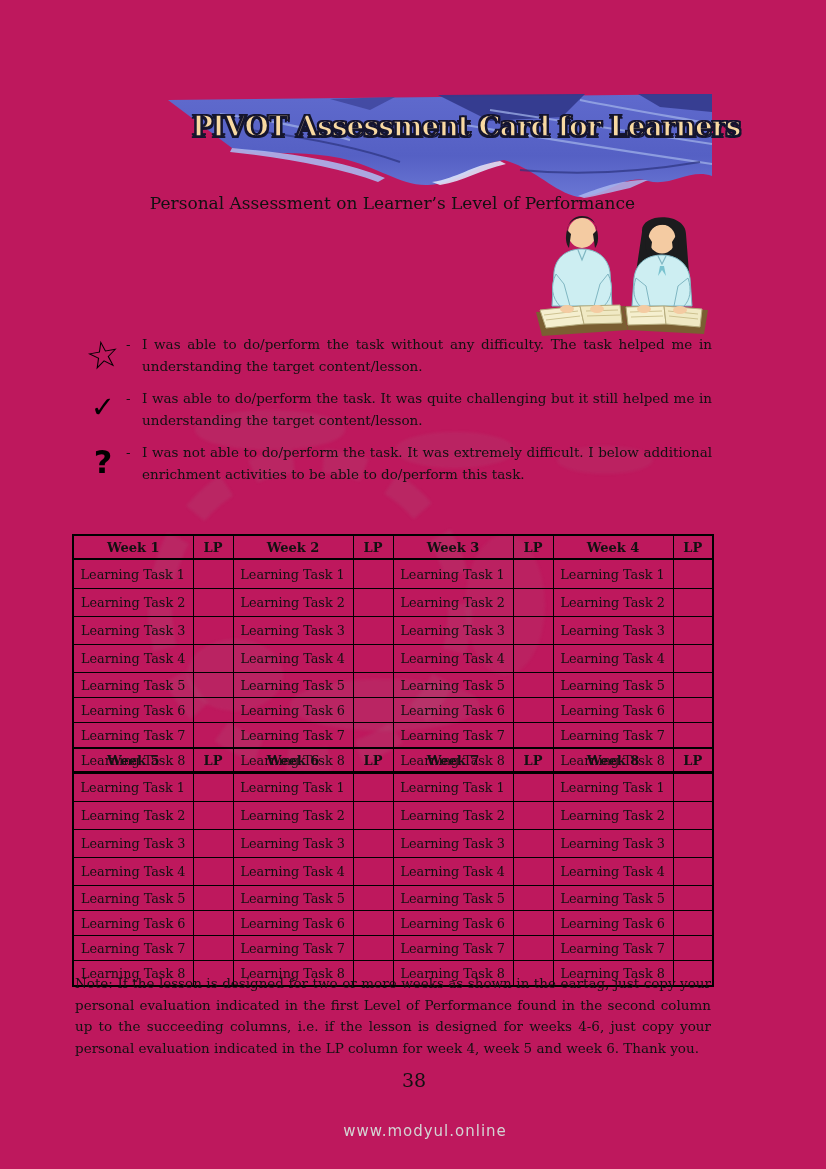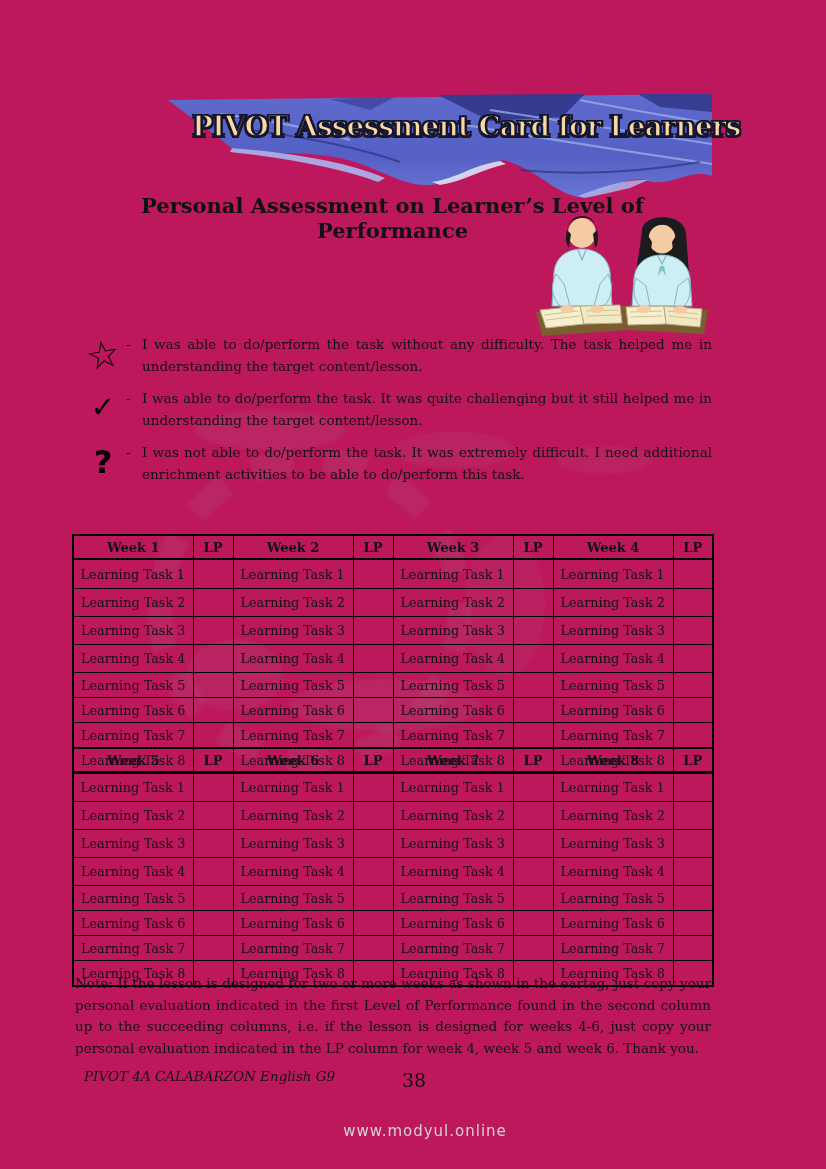--- a/index.html
+++ b/index.html
@@ -22,21 +22,21 @@
     -webkit-text-stroke:1.6px #15152e;
     text-shadow:1.5px 1.5px 0 #15152e, -1.5px 1.5px 0 #15152e,
                 1.5px -1.5px 0 #15152e, -1.5px -1.5px 0 #15152e;
     white-space:nowrap;
   }
   
   .stamp{position:absolute;left:85px;top:375px;width:630px;height:420px;pointer-events:none;filter:blur(1.5px);}
   
   .section-heading{
     position:absolute;left:75px;top:193px;width:635px;
-    text-align:center;font-weight:bold;font-size:21px;
+    text-align:center;font-weight:normal;font-size:17px;
   }
   .intro{
     position:absolute;left:76px;top:227px;width:482px;
     font-size:13.5px;line-height:21.5px;text-align:justify;text-indent:48px;
   }
   .students{position:absolute;left:534px;top:206px;width:178px;height:132px;}
   
   .symbols{position:absolute;left:80px;top:334px;width:632px;}
   .symbol-item{display:flex;align-items:flex-start;margin-bottom:11px;}
   .symbol-icon{
@@ -195,21 +195,21 @@
       <div class="symbol-text">I was able to do/perform the task without any difficulty. The task helped me in understanding the target content/lesson.</div>
     </div>
     <div class="symbol-item">
       <div class="symbol-icon icon-check">✓</div>
       <div class="symbol-dash">-</div>
       <div class="symbol-text">I was able to do/perform the task. It was quite challenging but it still helped me in understanding the target content/lesson.</div>
     </div>
     <div class="symbol-item">
       <div class="symbol-icon icon-question">?</div>
       <div class="symbol-dash">-</div>
-      <div class="symbol-text">I was not able to do/perform the task. It was extremely difficult. I need additional enrichment activities to be able to do/perform this task.</div>
+      <div class="symbol-text">I was not able to do/perform the task. It was extremely difficult. I below additional enrichment activities to be able to do/perform this task.</div>
     </div>
   </div>
 
   <div class="table-slot" id="table-slot-0">
       <table class="tasks-table">
         <colgroup>
           <col style="width: 120px;">
           <col style="width: 40px;">
           <col style="width: 120px;">
           <col style="width: 40px;">
@@ -417,17 +417,16 @@
             <td class="task">Learning Task 8</td>
             <td class="lp-cell"></td>
             <td class="task">Learning Task 8</td>
             <td class="lp-cell"></td>
           </tr>
         </tbody>
       </table>
     </div>
 
   <div class="note">Note:  If the lesson is designed for two or more weeks as shown in the eartag, just copy your personal evaluation  indicated  in the first Level of Performance found in the second column up to the succeeding columns, i.e. if the lesson is designed for weeks 4-6, just copy your personal evaluation indicated in the LP column for week 4, week 5 and week 6. Thank you.</div>
-  <div class="footer-book">PIVOT 4A CALABARZON English G9</div>
   <div class="page-number">38</div>
   <div class="site-watermark">www.modyul.online</div>
 
 </div>
 
 </body></html>

